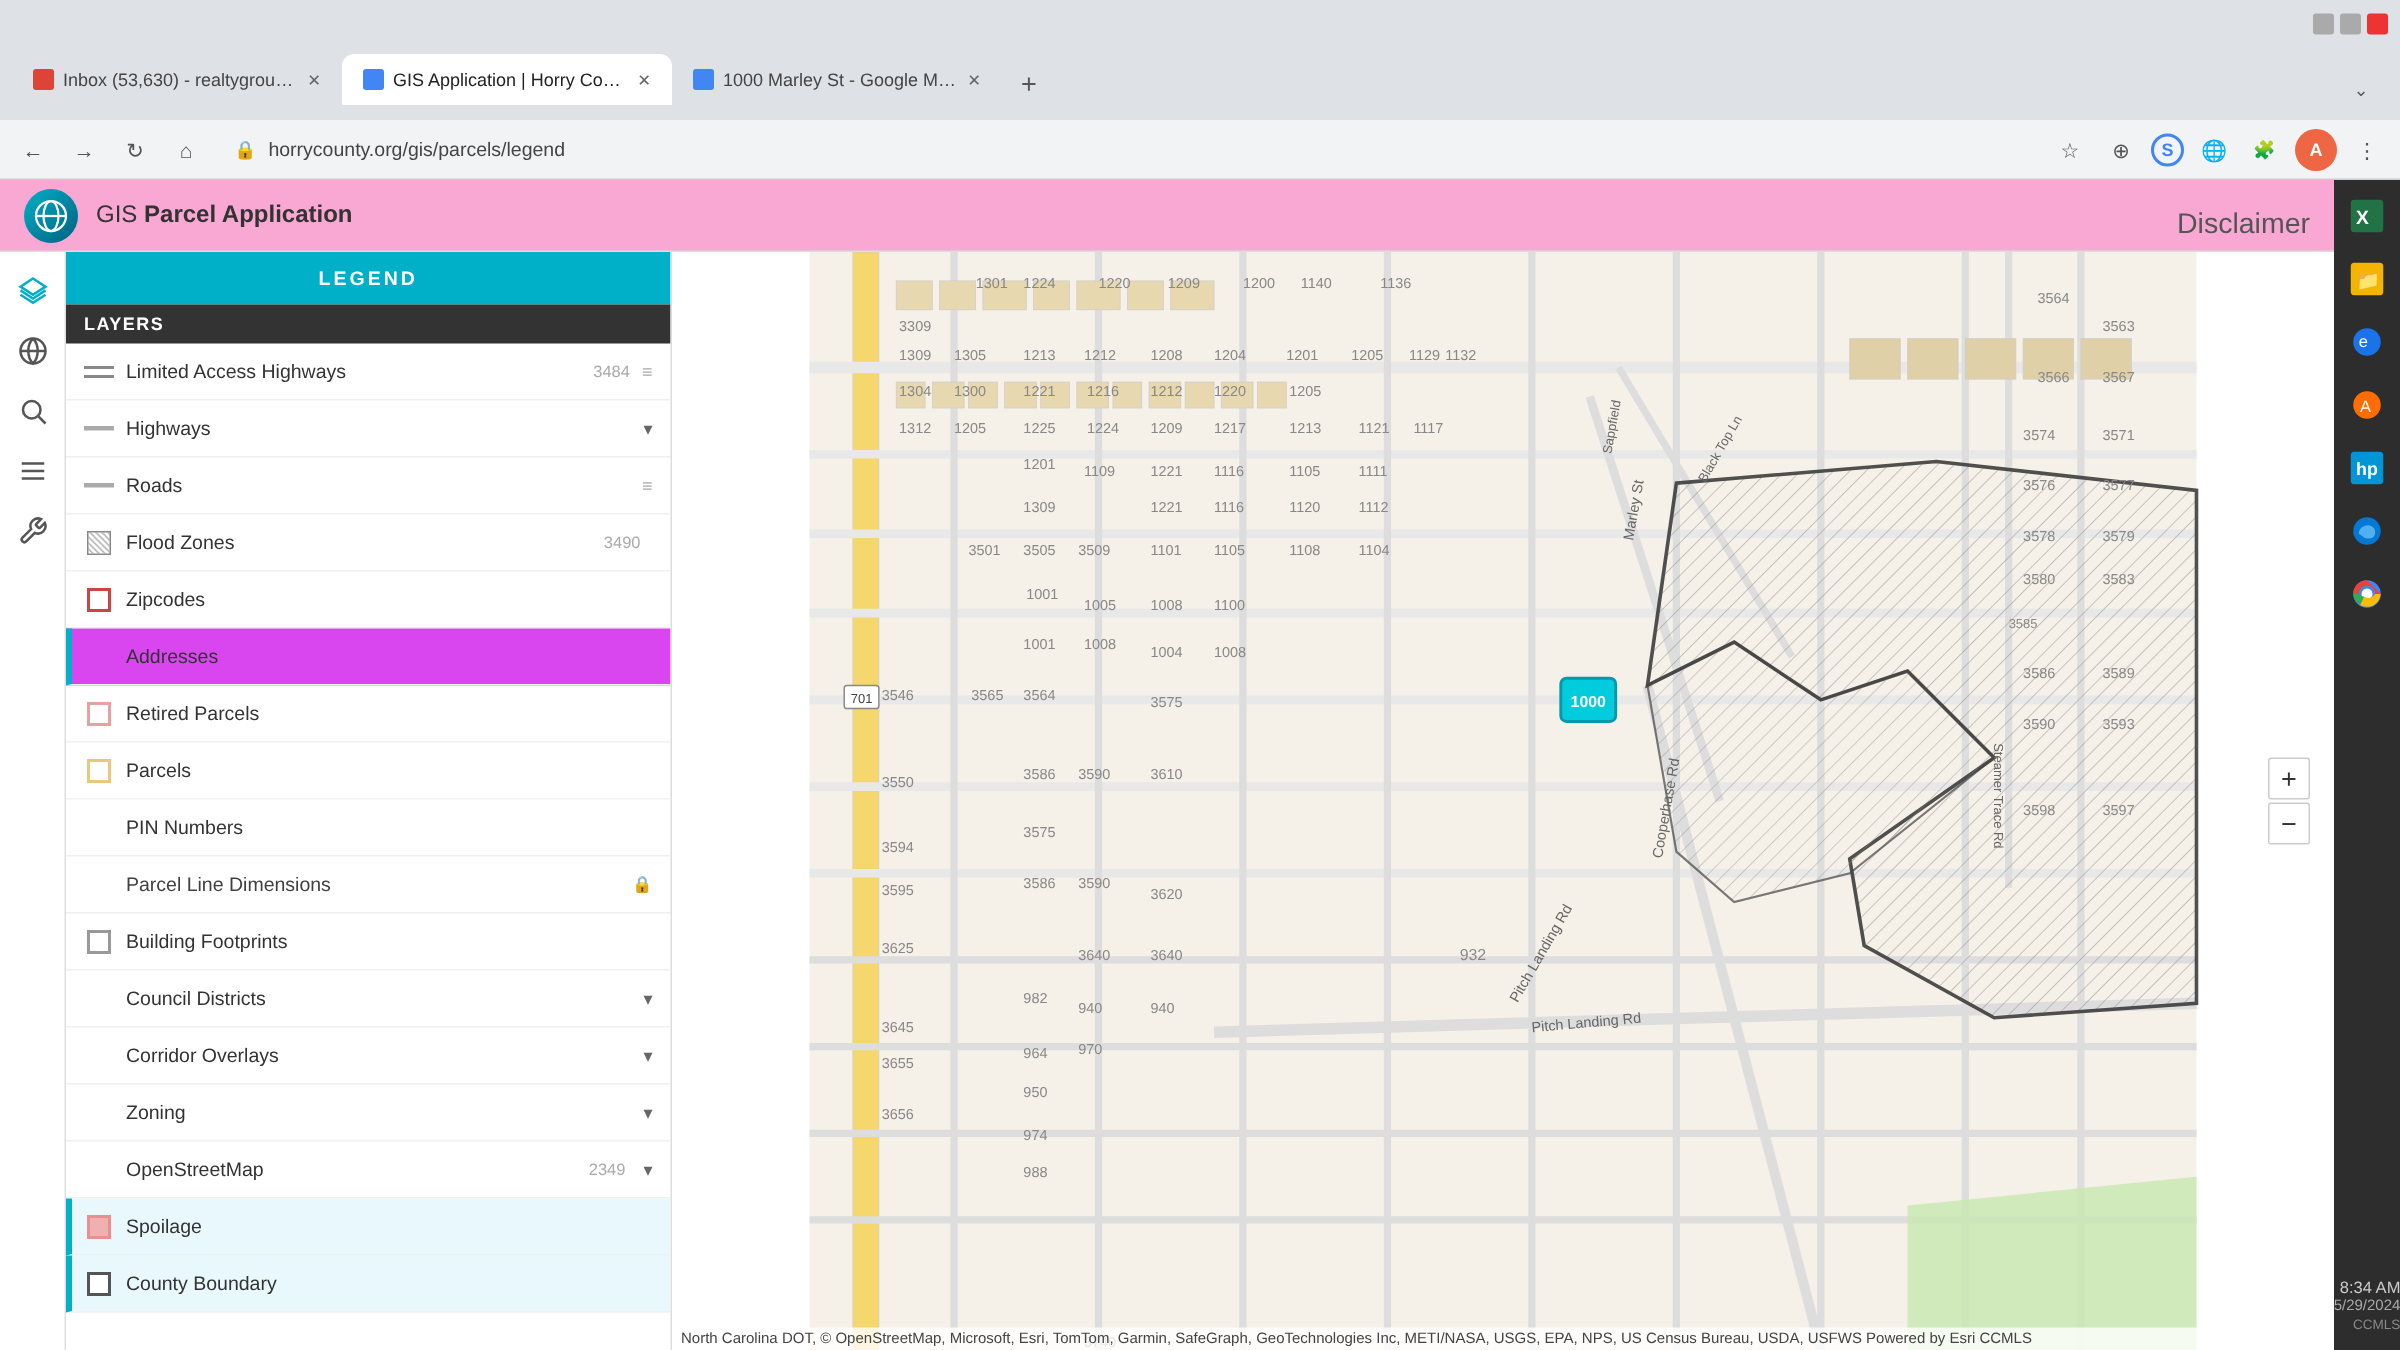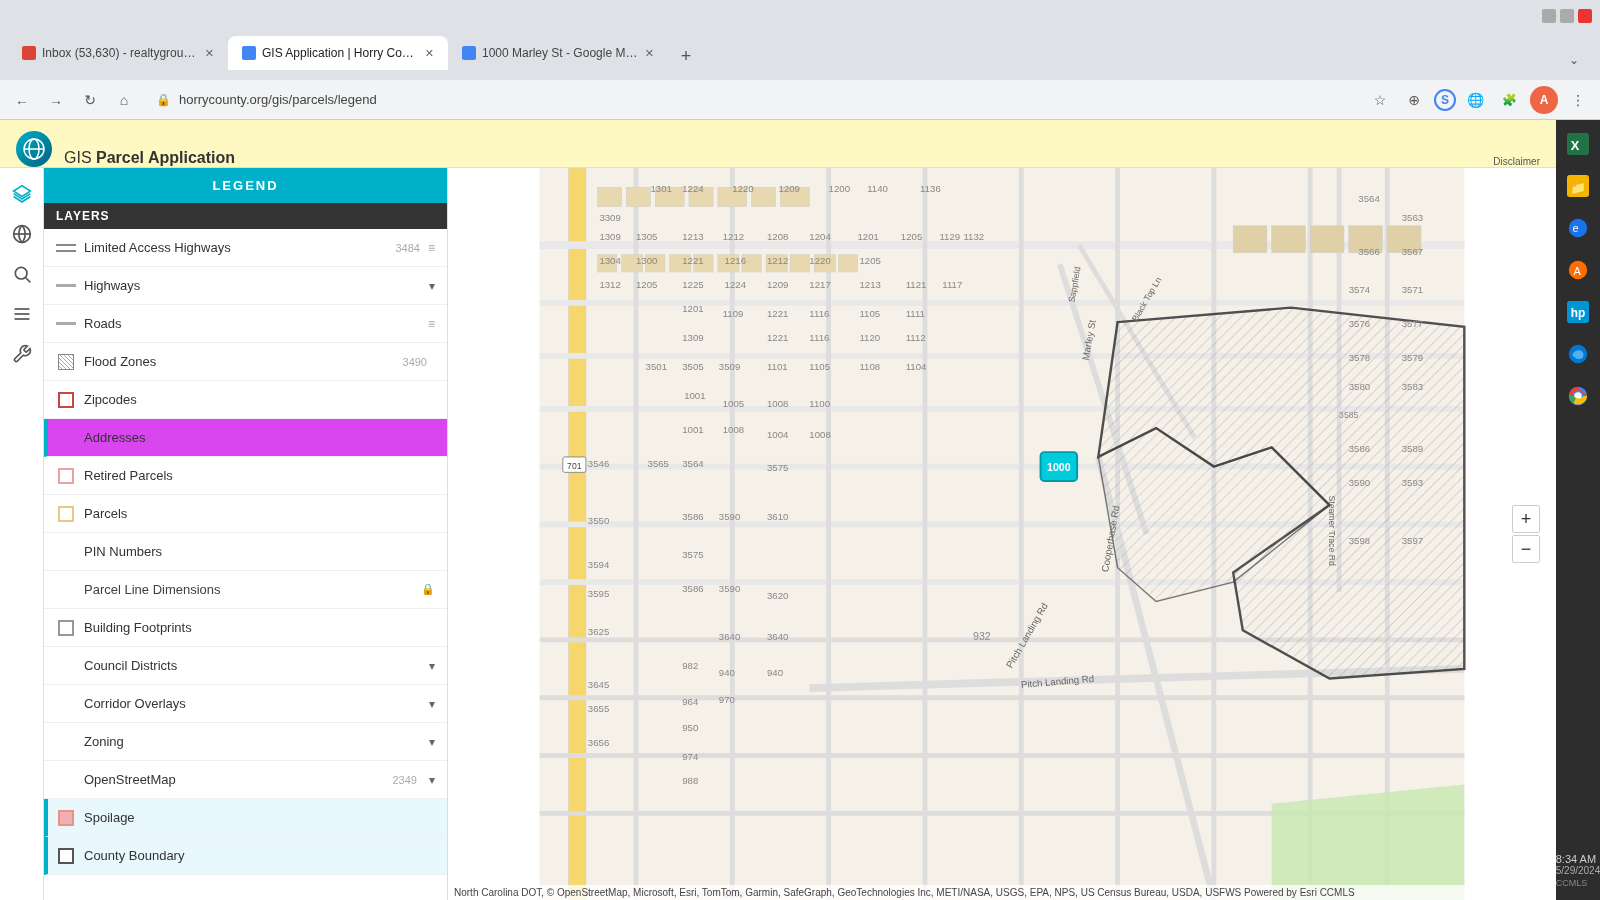--- a/index.html
+++ b/index.html
@@ -227,44 +227,44 @@
       justify-content: center;
       color: #ccc;
       font-size: 20px;
       cursor: pointer;
       border-radius: 4px;
     }
     .right-icon.green { color: #6c6; }
 
     .right-clock {
       margin-top: auto;
-      text-align: left;
+      text-align: right;
       color: #ccc;
       font-size: 11px;
       padding-bottom: 8px;
     }
 
     
     .legend-panel::-webkit-scrollbar { width: 6px; }
     .legend-panel::-webkit-scrollbar-track { background: #f1f1f1; }
     .legend-panel::-webkit-scrollbar-thumb { background: #ccc; border-radius: 3px; }
 
     
     .content-wrapper {
       display: flex;
       flex-direction: column;
       flex: 1;
     }
 
     .gis-header {
       height: 48px;
-      background: #fef9c3;
+      background: #f9a8d4;
       border-bottom: 1px solid #ddd;
       display: flex;
-      align-items: flex-end;
+      align-items: center;
       padding: 0 16px;
       gap: 12px;
       flex-shrink: 0;
     }
 
     .gis-logo {
       width: 36px;
       height: 36px;
       border-radius: 50%;
       background: linear-gradient(135deg, #00b0c8, #006080);
@@ -277,21 +277,21 @@
     }
 
     .gis-title {
       font-size: 16px;
       color: #333;
     }
     .gis-title span { font-weight: bold; }
 
     .disclaimer-btn {
       margin-left: auto;
-      font-size: 10px;
+      font-size: 19px;
       color: #555;
       cursor: pointer;
       background: none;
       border: none;
       margin-top: 13px;
     }
 
     .content-main {
       display: flex;
       flex: 1;

